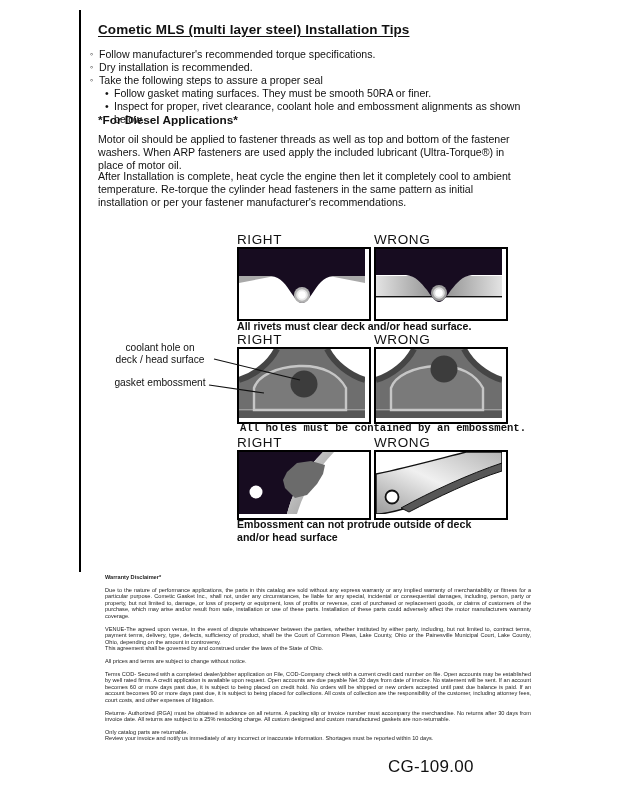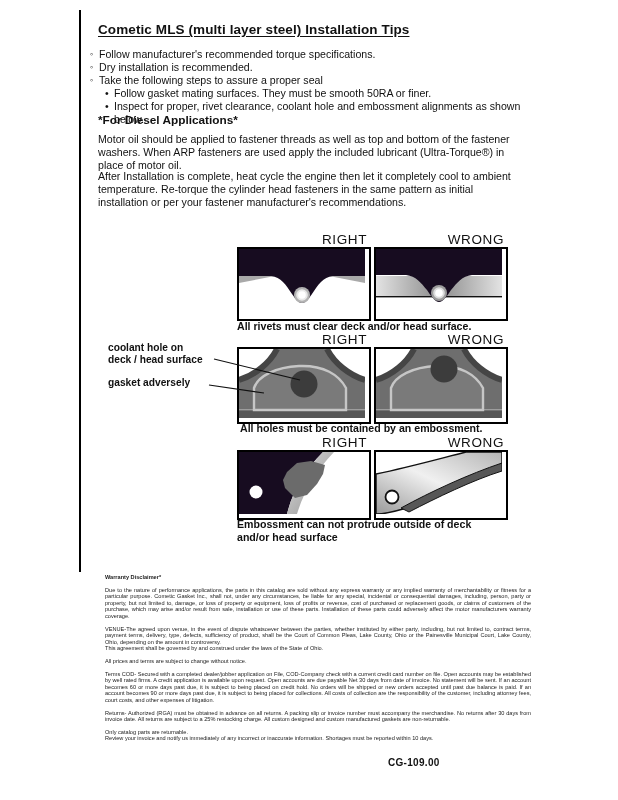--- a/index.html
+++ b/index.html
@@ -14,36 +14,36 @@
   .bullets .b{position:relative;padding-left:9px;}
   .bullets .b::before{content:"\25E6";position:absolute;left:0;top:0;font-size:9px;}
   .bullets .sb{position:relative;margin-left:15px;padding-left:9px;}
   .bullets .sb::before{content:"\2022";position:absolute;left:0;top:0;}
 
   .h2{position:absolute;left:98px;top:113px;font-size:11.8px;font-weight:bold;}
   .para{position:absolute;left:98px;width:424px;font-size:10.6px;line-height:13.2px;}
   .p1{top:133px;} .p2{top:170px;} .pnote{top:218px;}
 
   .rw-label{position:absolute;font-size:13.5px;letter-spacing:.6px;font-weight:500;
-            width:130px;text-align:right;}
+            width:130px;text-align:left;}
   .dbox{position:absolute;width:130px;border:2px solid #000;background:#fff;}
   .dbox svg{display:block;}
   .cap{position:absolute;font-size:10.6px;font-weight:bold;line-height:12.5px;}
 
-  .ann{position:absolute;left:108px;width:104px;text-align:left;font-size:10.2px;line-height:11.5px;font-weight:bold;}
+  .ann{position:absolute;left:108px;width:104px;text-align:center;font-size:10.2px;line-height:11.5px;}
   .ann1{top:342px;} .ann2{top:377px;}
 
   .overlay{position:absolute;left:0;top:0;width:618px;height:800px;pointer-events:none;}
 
   .legal{position:absolute;left:105px;top:574px;width:426px;font-size:5.6px;line-height:6.6px;
          text-align:justify;color:#222;}
   .legal .lh{font-weight:bold;margin-bottom:6px;}
   .legal p{margin:0 0 6px 0;white-space:pre-line;}
 
-  .pagecode{position:absolute;left:388px;top:757px;font-size:10px;letter-spacing:.3px;font-weight:bold;}
+  .pagecode{position:absolute;left:388px;top:757px;font-size:17px;letter-spacing:.3px;}
 </style>
 </head>
 <body>
 
 <div class="page">
 
   <div class="vline"></div>
 
   <div class="title">Cometic MLS (multi layer steel) Installation Tips</div>
 
@@ -96,21 +96,21 @@
   </div>
   <div class="cap" style="left:237px;top:320px;">All rivets must clear deck and/or head surface.</div>
 
   <div class="rw-label" style="left:237px;top:332px;">RIGHT</div>
   <div class="rw-label" style="left:374px;top:332px;">WRONG</div>
 
   <div class="ann ann1">
     <div>coolant hole on</div>
     <div>deck / head surface</div>
   </div>
-  <div class="ann ann2">gasket adversely</div>
+  <div class="ann ann2">gasket embossment</div>
 
   <div class="dbox" style="left:237px;top:347px;height:73px;">
     <svg width="126" height="69" viewBox="0 0 126 69">
       <rect width="126" height="69" fill="#6e6e6e"></rect>
       <rect y="61" width="126" height="8" fill="#565656"></rect>
       <rect y="60" width="126" height="1.4" fill="#9d9d9d"></rect>
       <path d="M0,0 H38 C31,14 16,26 0,31 Z" fill="#ffffff"></path>
       <path d="M38,0 C31,14 16,26 0,31" stroke="#454545" stroke-width="6" fill="none"></path>
       <path d="M126,0 H88 C95,14 110,26 126,31 Z" fill="#ffffff"></path>
       <path d="M88,0 C95,14 110,26 126,31" stroke="#454545" stroke-width="6" fill="none"></path>
@@ -124,21 +124,21 @@
       <rect y="61" width="126" height="8" fill="#565656"></rect>
       <rect y="60" width="126" height="1.4" fill="#9d9d9d"></rect>
       <path d="M0,0 H38 C31,14 16,26 0,31 Z" fill="#ffffff"></path>
       <path d="M38,0 C31,14 16,26 0,31" stroke="#454545" stroke-width="6" fill="none"></path>
       <path d="M126,0 H88 C95,14 110,26 126,31 Z" fill="#ffffff"></path>
       <path d="M88,0 C95,14 110,26 126,31" stroke="#454545" stroke-width="6" fill="none"></path>
       <path d="M15,61 V39 C19,27 37,18 60,17 C85,16 100,26 107,39 V61 Z" fill="#7a7a7a" stroke="#c6c6c6" stroke-width="2.4"></path>
       <circle cx="68" cy="20" r="13.5" fill="#3c3c3c"></circle>
     </svg>
   </div>
-  <div class="cap" style="left:240px;top:422px;">All holes must be contained by an embossment.</div>
+  <div class="cap" style="left:240px;top:422px;font-family:Liberation Mono, monospace;">All holes must be contained by an embossment.</div>
 
   <div class="rw-label" style="left:237px;top:435px;">RIGHT</div>
   <div class="rw-label" style="left:374px;top:435px;">WRONG</div>
 
   <div class="dbox" style="left:237px;top:450px;height:66px;">
     <svg width="126" height="62" viewBox="0 0 126 62">
       <defs>
         <linearGradient id="strip" x1="0" y1="0" x2="1" y2="1">
           <stop offset="0" stop-color="#dedede"></stop>
             <stop offset="1" stop-color="#8f8f8f"></stop>

